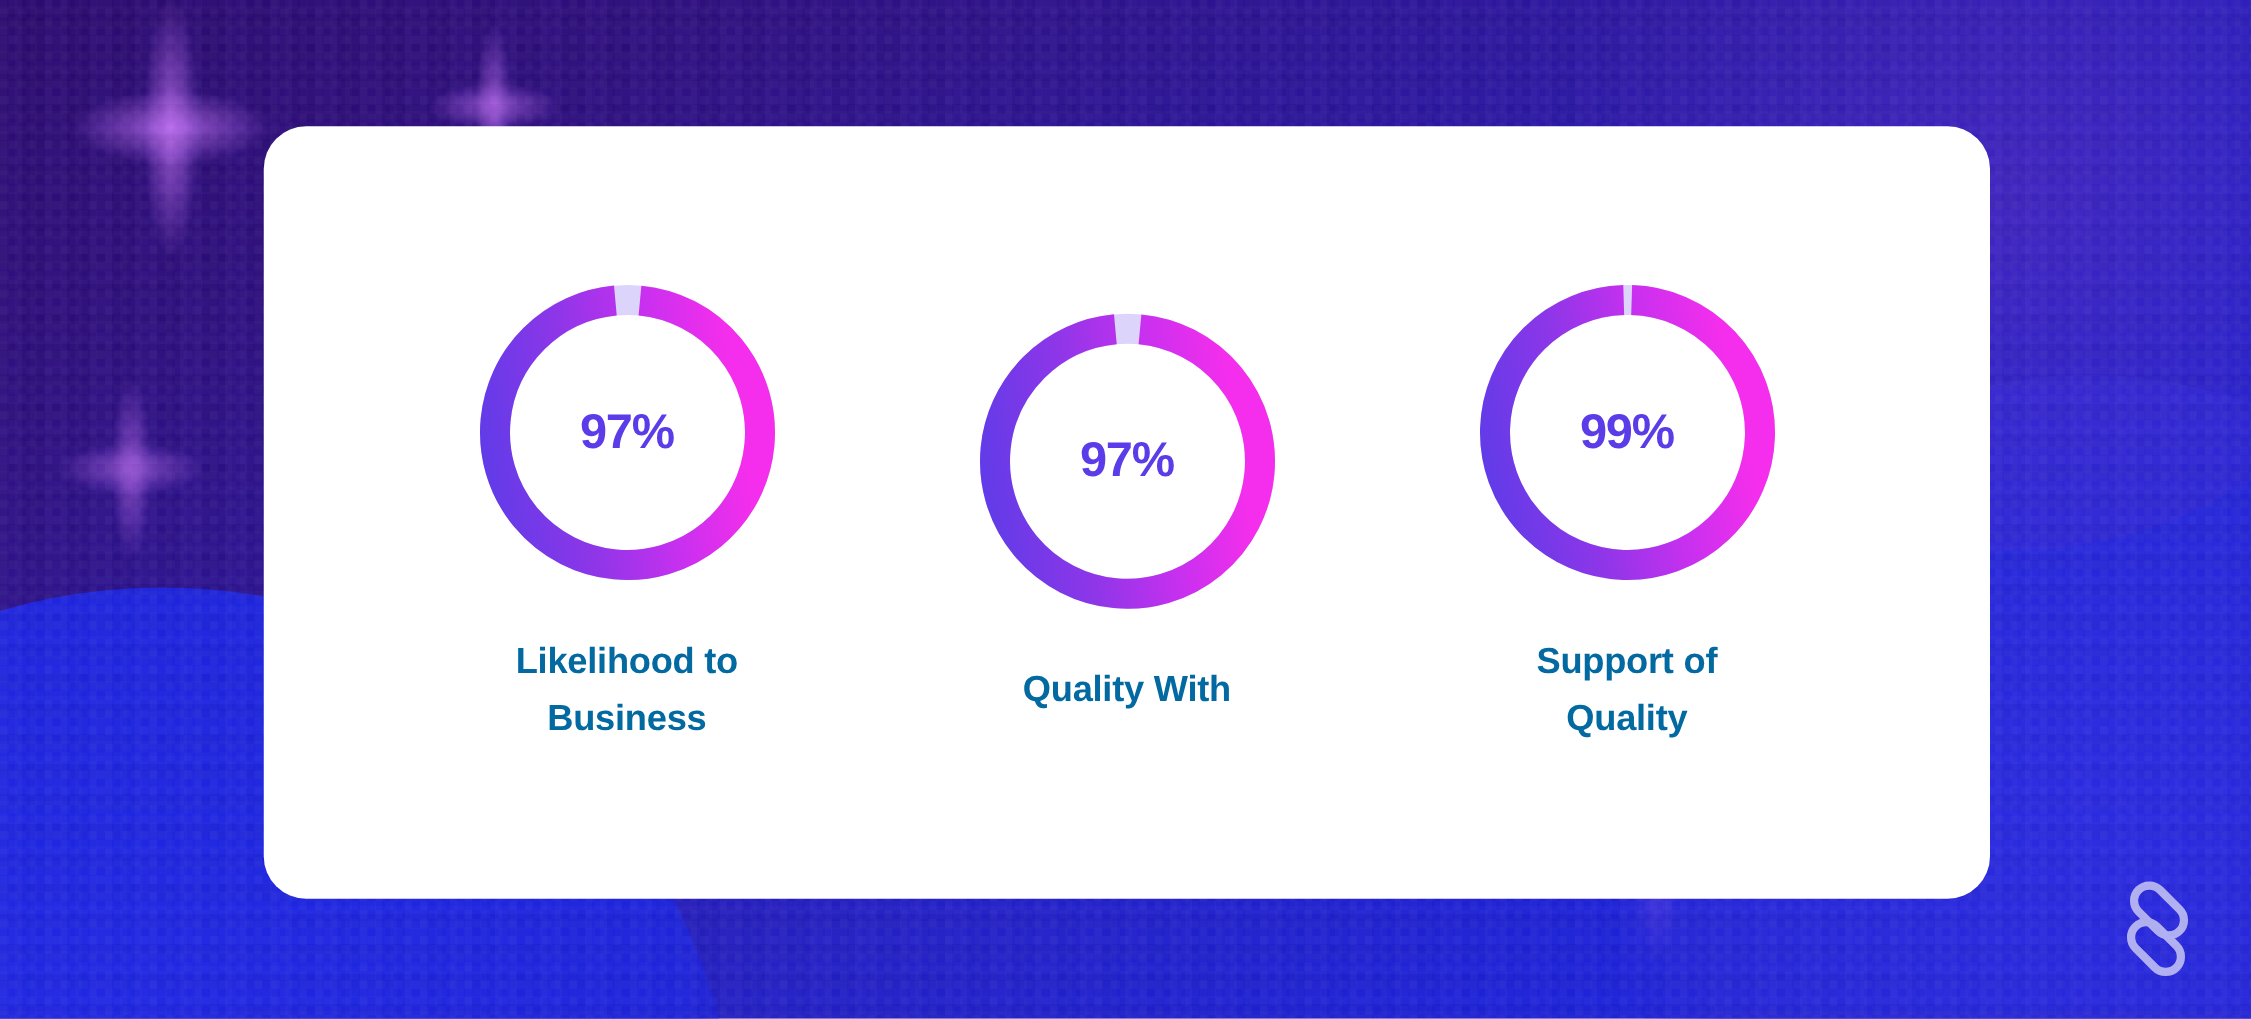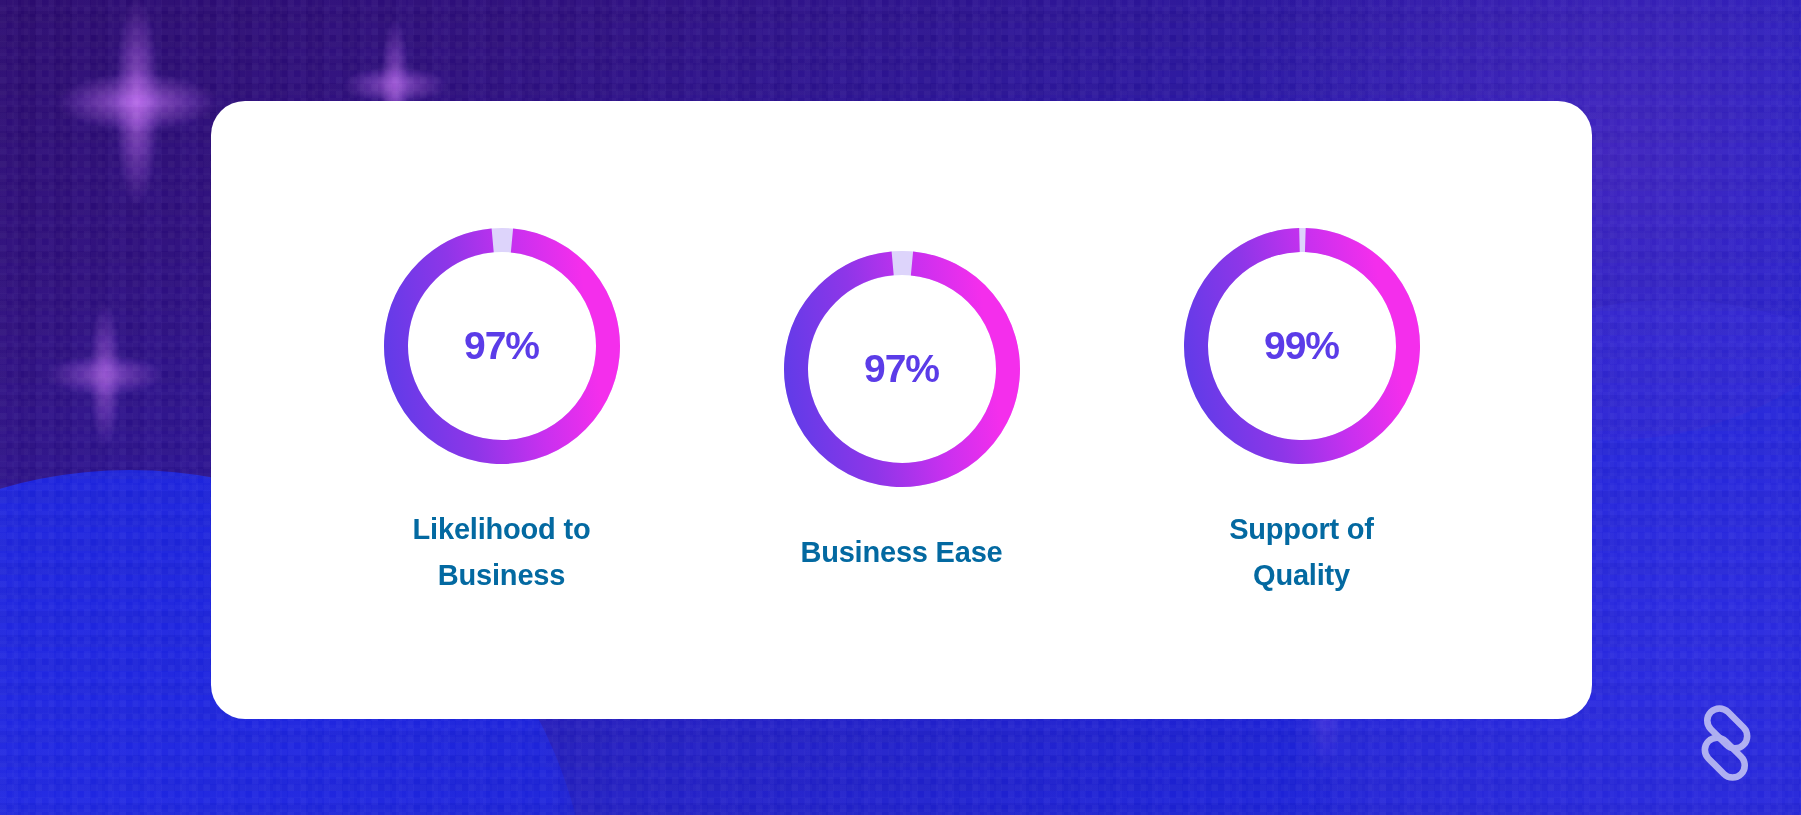--- a/index.html
+++ b/index.html
@@ -176,21 +176,21 @@
               <stop offset="72%" stop-color="#c930ef"></stop>
               <stop offset="100%" stop-color="#f42eec"></stop>
             </linearGradient>
           </defs>
           <circle cx="124" cy="124" r="106" fill="none" stroke="#ddd4fb" stroke-width="24"></circle>
           <circle class="arc" cx="124" cy="124" r="106" fill="none" stroke="url(#g2)" stroke-width="24" transform="rotate(-84.60 124 124)" stroke-dasharray="646.04 19.98"></circle>
         </svg>
         <div class="ring-value">97%</div>
       </div>
       <div class="metric-label">
-        <div>Business Ease</div>
+        <div>Quality With</div>
       </div>
     </div>
 
     <div class="metric">
       <div class="ring-wrap">
         <svg viewBox="0 0 248 248">
           <defs>
             <linearGradient id="g3" x1="0" y1="0" x2="0.25" y2="1">
               <stop offset="0%" stop-color="#5b3ce8"></stop>
               <stop offset="40%" stop-color="#8e36e8"></stop>

